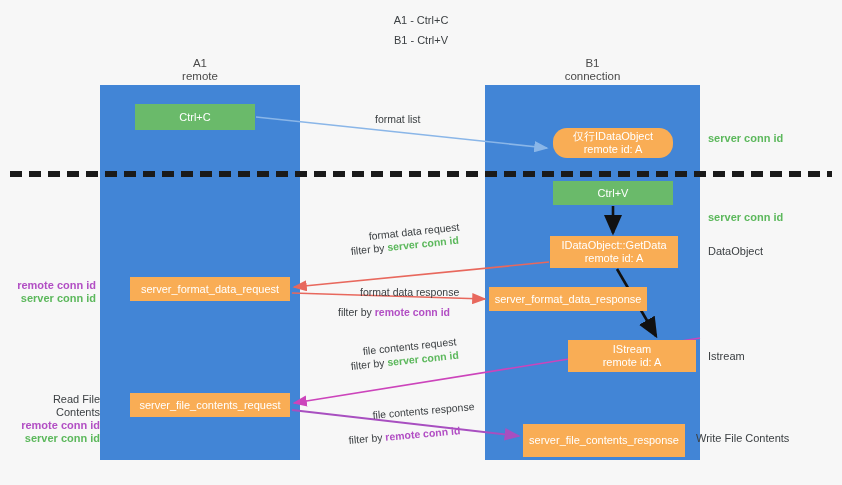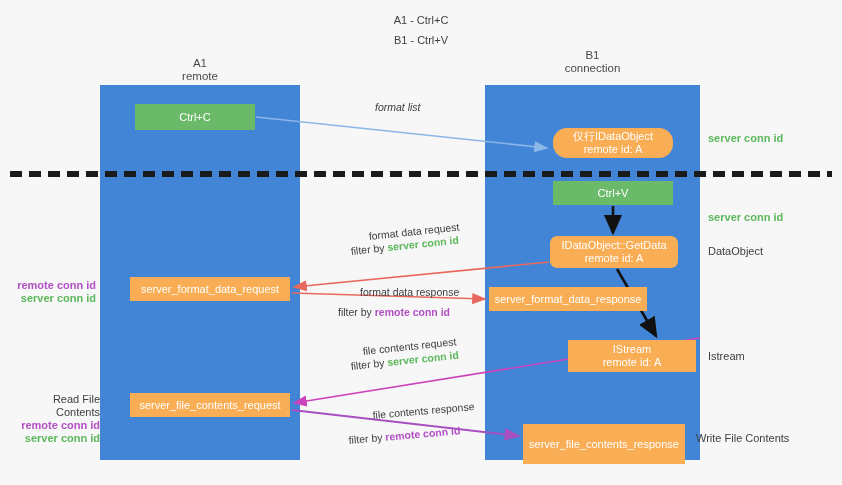--- a/index.html
+++ b/index.html
@@ -17,21 +17,21 @@
   #title{
     left:0;top:10px;width:842px;text-align:center;
     font-size:11px;color:#3c4043;line-height:20px;
   }
 
   
   .col-head{
     font-size:11.5px;color:#4a4a4a;text-align:center;line-height:13px;
   }
   #head-a1{left:100px;top:57px;width:200px;}
-  #head-b1{left:485px;top:49px;width:215px;}
+  #head-b1{left:485px;top:57px;width:215px;}
 
   
   .lane{background:#4285d6;}
   #lane-a{left:100px;top:85px;width:200px;height:375px;}
   #lane-b{left:485px;top:85px;width:215px;height:375px;}
 
   
   #separator{
     left:10px;top:171px;width:822px;height:6px;
     background:repeating-linear-gradient(to right,
@@ -48,26 +48,26 @@
     display:flex;flex-direction:column;
     align-items:center;justify-content:center;
   }
   .node.green{background:#6aba6a;align-items:center;}
   .node.orange{background:#f9ad55;}
   .node .l2{font-size:11px;}
 
   #n-ctrlc{left:135px;top:104px;width:120px;height:26px;}
   #n-idataobject{left:553px;top:128px;width:120px;height:30px;border-radius:14px;}
   #n-ctrlv{left:553px;top:181px;width:120px;height:24px;}
-  #n-getdata{left:550px;top:236px;width:128px;height:32px;border-radius:7px;}
+  #n-getdata{left:550px;top:236px;width:128px;height:32px;}
   #n-istream{left:568px;top:340px;width:128px;height:32px;}
   #n-sfdreq{left:130px;top:277px;width:160px;height:24px;}
   #n-sfdresp{left:489px;top:287px;width:158px;height:24px;}
   #n-sfcreq{left:130px;top:393px;width:160px;height:24px;}
-  #n-sfcresp{left:523px;top:424px;width:162px;height:40px;}
+  #n-sfcresp{left:523px;top:424px;width:162px;height:33px;}
 
   
   .side{font-size:11px;line-height:13px;}
   .green-t{color:#5cb85c;font-weight:bold;}
   .purple-t{color:#b24fc4;font-weight:bold;}
   .plain-t{color:#3c4043;}
 
   #lbl-server-1{left:708px;top:132px;}
   #lbl-server-2{left:708px;top:211px;}
   #lbl-dataobject{left:708px;top:245px;}
@@ -75,21 +75,21 @@
   #lbl-writefc{left:696px;top:432px;}
 
   #lbl-left-1{left:8px;top:279px;width:88px;text-align:right;}
   #lbl-left-2{left:8px;top:393px;width:92px;text-align:right;}
 
   
   .edge-lbl{font-size:10.5px;color:#3c4043;line-height:14px;white-space:nowrap;}
   .edge-lbl .em-g{color:#5cb85c;font-weight:bold;}
   .edge-lbl .em-p{color:#b24fc4;font-weight:bold;}
 
-  #e-formatlist{left:375px;top:100px;font-style:italic;}
+  #e-formatlist{left:375px;top:112px;}
   #e-fdreq1{left:368px;top:229px;transform:rotate(-6deg);transform-origin:left top;}
   #e-fdreq2{left:350px;top:244px;transform:rotate(-6deg);transform-origin:left top;}
   #e-fdresp1{left:360px;top:285px;}
   #e-fdresp2{left:338px;top:305px;}
   #e-fcreq1{left:360px;top:345deg;}
   #e-fcreq1{left:362px;top:344px;transform:rotate(-6deg);transform-origin:left top;}
   #e-fcreq2{left:350px;top:359px;transform:rotate(-6deg);transform-origin:left top;}
   #e-fcresp1{left:372px;top:408px;transform:rotate(-5deg);transform-origin:left top;}
   #e-fcresp2{left:348px;top:433px;transform:rotate(-5deg);transform-origin:left top;}
 

